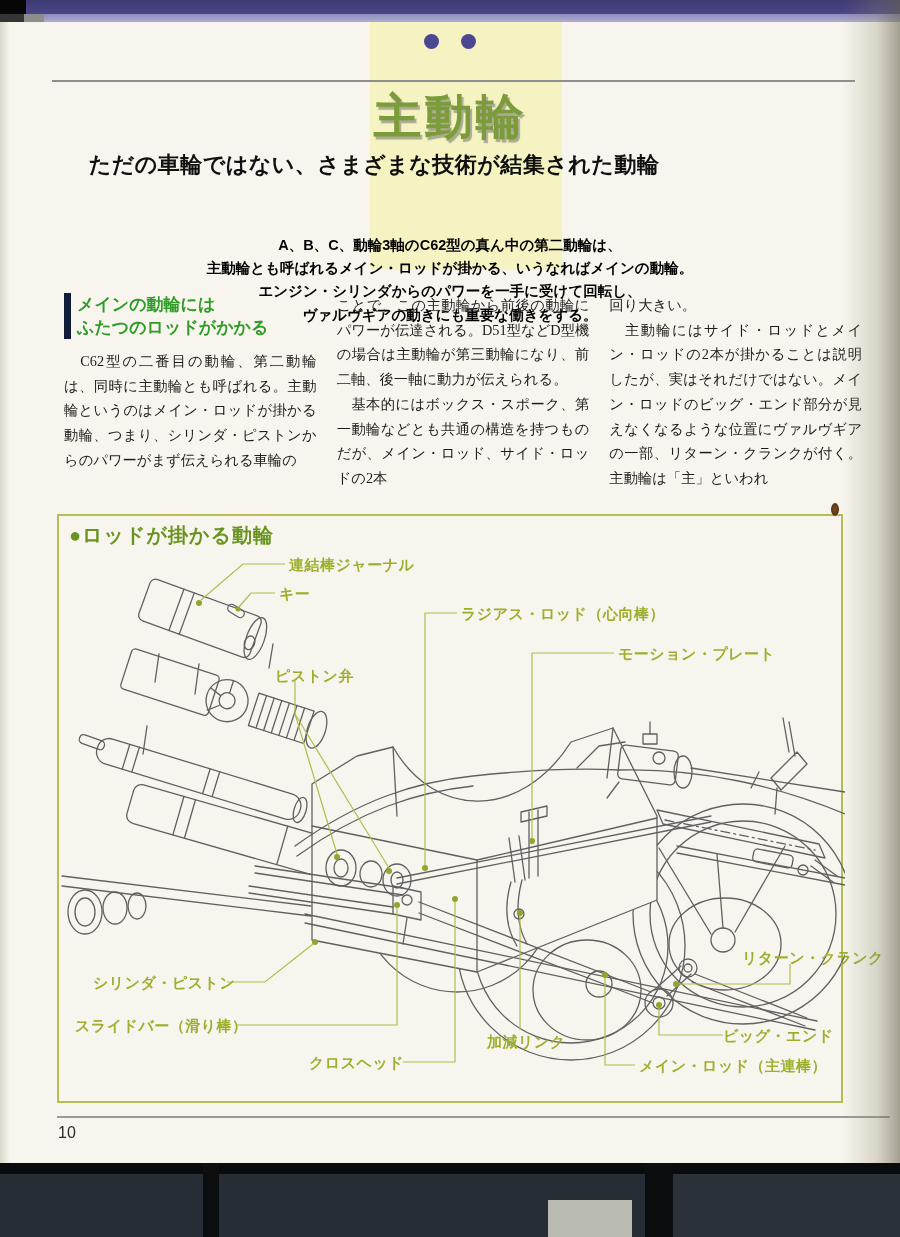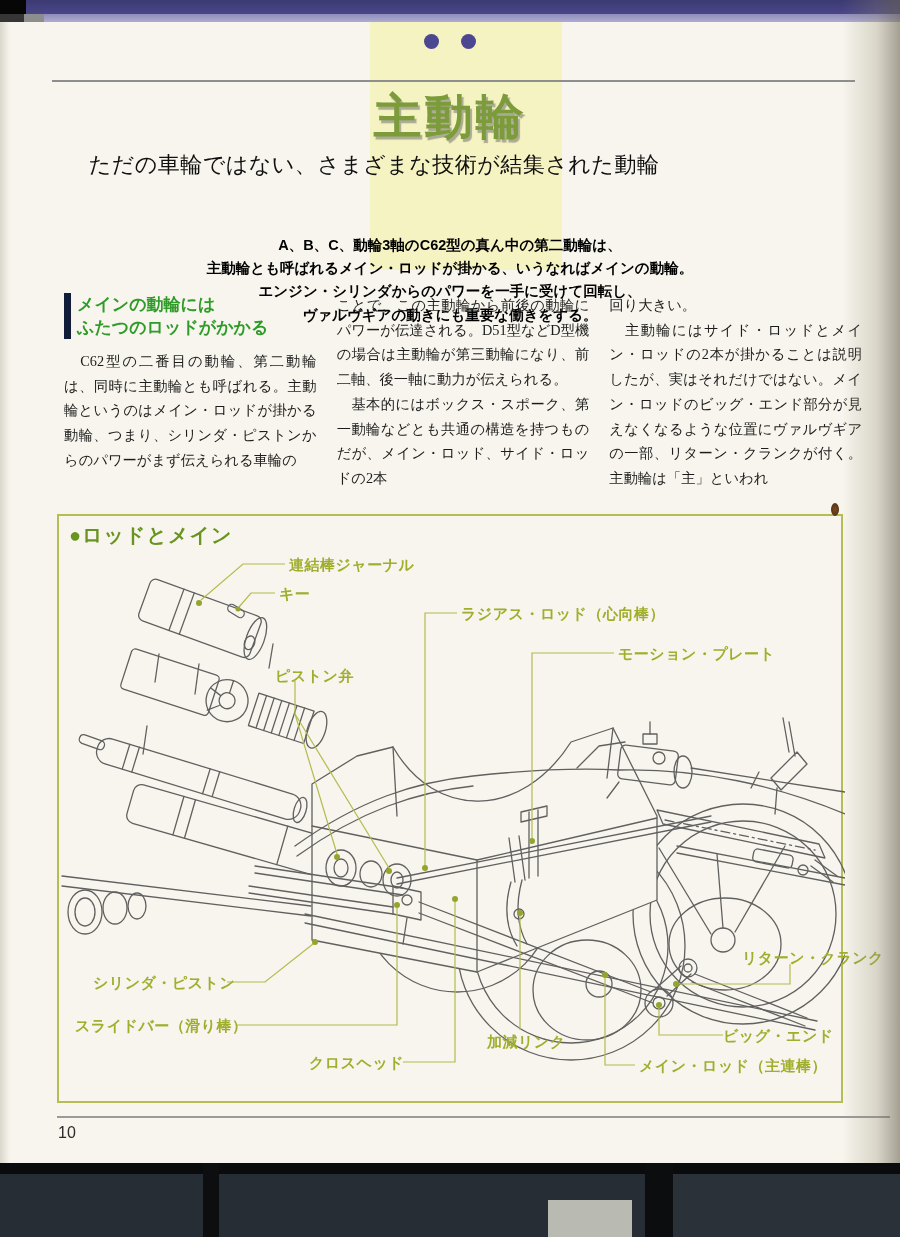--- a/index.html
+++ b/index.html
@@ -18,21 +18,21 @@
   .corner-grey2{left:24px;top:14px;width:20px;height:8px;background:#8d8d8d;}
   
   .band{left:370px;top:22px;width:192px;height:248px;background:#f6f3c2;}
   
   .header{left:0;top:34px;width:900px;display:flex;align-items:center;justify-content:center;gap:22px;}
   .header .txt{font-size:31px;font-weight:bold;color:#161616;letter-spacing:1px;}
   .dot{width:15px;height:15px;border-radius:50%;background:#4b4790;}
   .rule1{left:52px;top:80px;width:803px;height:2px;background:#8e8e8e;}
   .main-title{left:0;top:85px;width:900px;text-align:center;font-size:48px;font-weight:bold;
     color:#7c9c3b;letter-spacing:3px;text-shadow:2px 3px 1px rgba(110,110,110,0.55);}
-  .subtitle{left:0;top:150px;width:748px;text-align:center;font-size:22px;font-weight:normal;color:#101010;letter-spacing:0.5px;}
+  .subtitle{left:0;top:150px;width:748px;text-align:center;font-size:22px;font-weight:bold;color:#101010;letter-spacing:0.5px;}
   .lead{left:0;top:186px;width:900px;text-align:center;font-family:Liberation Sans, sans-serif;
     font-weight:bold;font-size:14.5px;line-height:23.2px;color:#000000;margin-top:48px;}
   
   .cols{left:64px;top:293px;width:798px;display:flex;gap:20px;}
   .col{flex:1;font-family:"Liberation Serif", serif;font-size:14.3px;line-height:24.7px;
     color:#1c1c1c;text-align:justify;white-space:pre-line;}
   .sec-head{margin-bottom:10px;border-left:7px solid #101c38;padding-left:6px;
     font-family:"Liberation Sans", sans-serif;font-size:17px;line-height:23px;font-weight:bold;color:#2f9b28;}
   
   .dbox{left:57px;top:514px;width:786px;height:589px;border:2px solid #b6bd55;box-sizing:border-box;}
@@ -272,21 +272,21 @@
         <circle cx="256" cy="426" r="3"></circle>
           <circle cx="338" cy="389" r="3"></circle>
         <circle cx="396" cy="383" r="3"></circle>
           <circle cx="461" cy="397" r="3"></circle>
         <circle cx="617" cy="468" r="3"></circle>
           <circle cx="600" cy="489" r="3"></circle>
         <circle cx="546" cy="459" r="3"></circle>
       </g>
     </svg>
 
-    <div class="abs dbox-title">●ロッドとメイン</div>
+    <div class="abs dbox-title">●ロッドが掛かる動輪</div>
 
     <div class="dlabel" style="left:230px;top:40px;">連結棒ジャーナル</div>
     <div class="dlabel" style="left:220px;top:69px;">キー</div>
     <div class="dlabel" style="left:402px;top:89px;">ラジアス・ロッド（心向棒）</div>
     <div class="dlabel" style="left:559px;top:129px;">モーション・プレート</div>
     <div class="dlabel" style="left:216px;top:151px;">ピストン弁</div>
     <div class="dlabel" style="left:34px;top:458px;">シリンダ・ピストン</div>
     <div class="dlabel" style="left:16px;top:501px;">スライドバー（滑り棒）</div>
     <div class="dlabel" style="left:250px;top:538px;">クロスヘッド</div>
     <div class="dlabel" style="left:428px;top:517px;">加減リンク</div>

